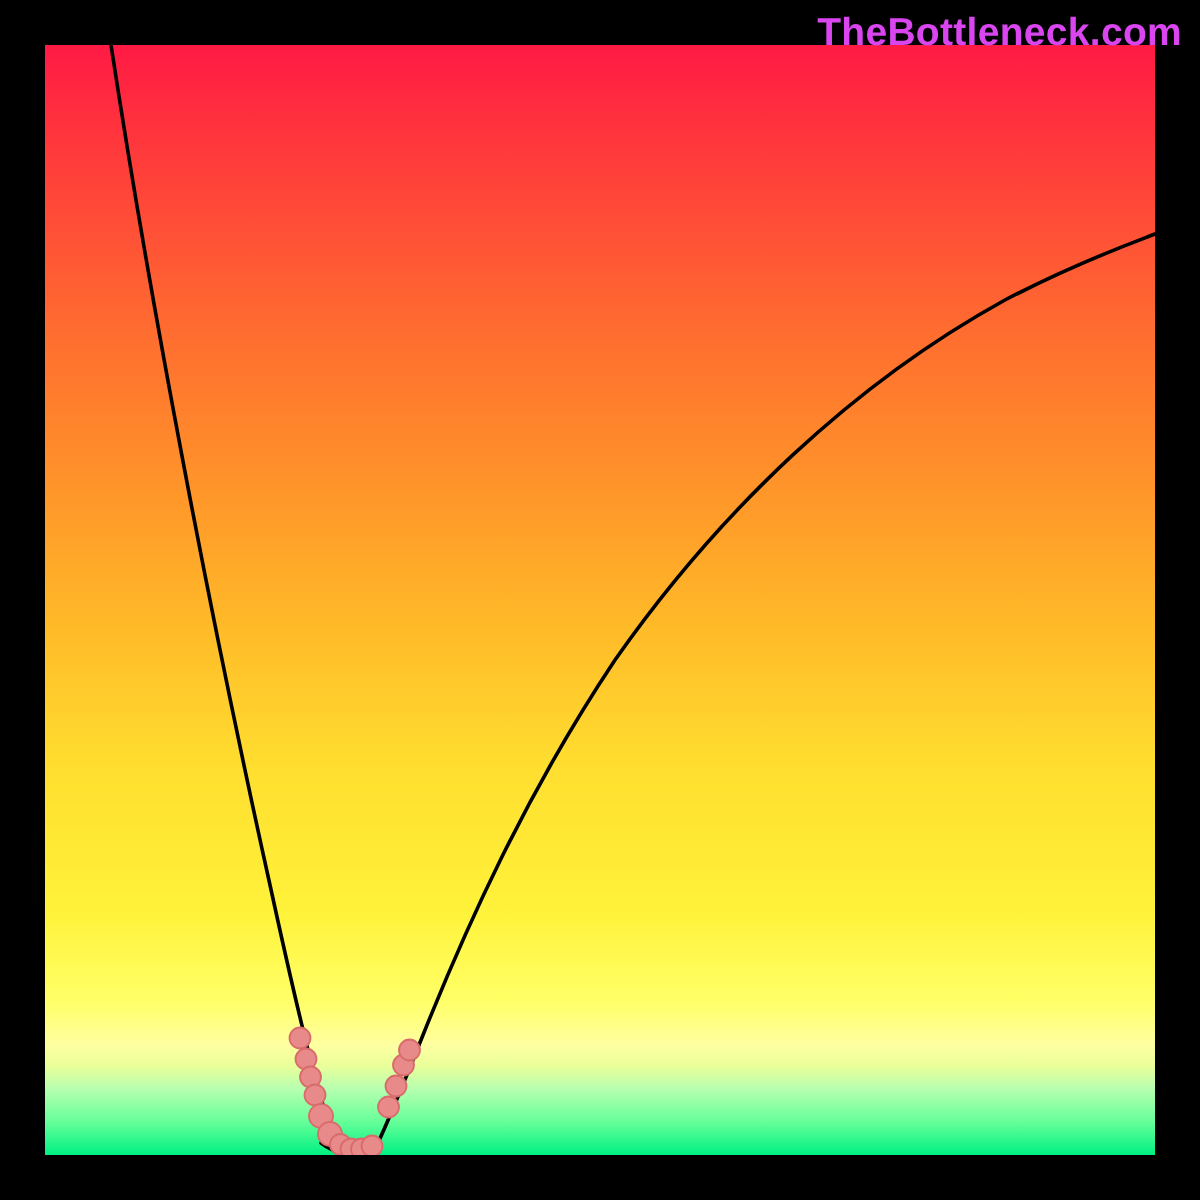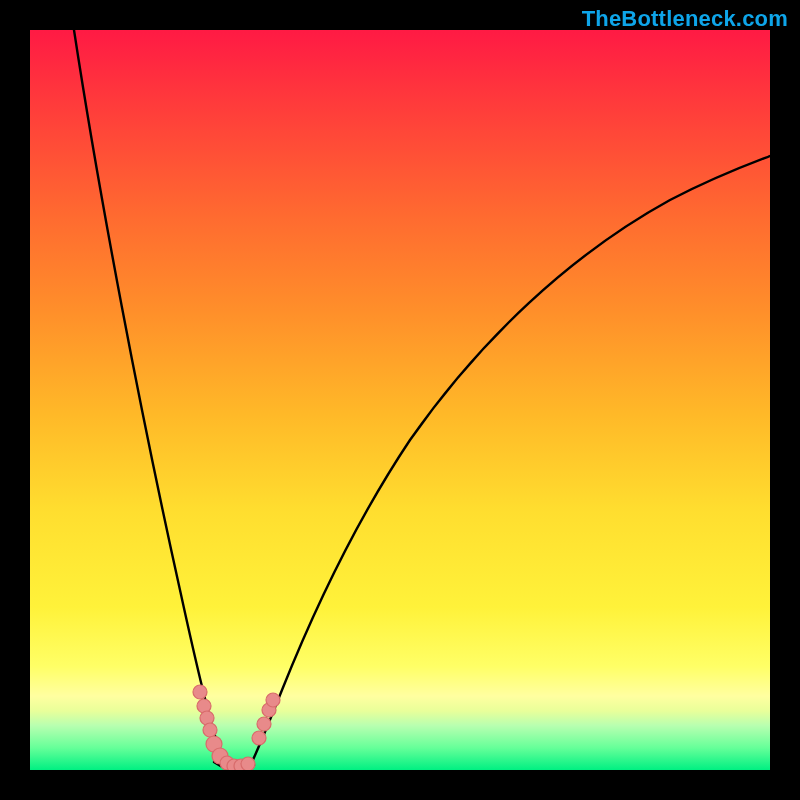--- a/index.html
+++ b/index.html
@@ -30,23 +30,23 @@
       #b8ffb0 94%,
       #66ff99 97%,
       #00f082 100%
     );
   }
   .watermark {
     position: absolute;
     top: 6px;
     right: 12px;
     font-family: Verdana, Geneva, sans-serif;
-    font-size: 22px;
+    font-size: 26px;
     font-weight: 600;
-    color: #0ea5e9;
+    color: #d946ef;
     letter-spacing: 0.2px;
     user-select: none;
   }
   svg.curve {
     position: absolute;
     left: 0;
     top: 0;
     width: 740px;
     height: 740px;
   }

